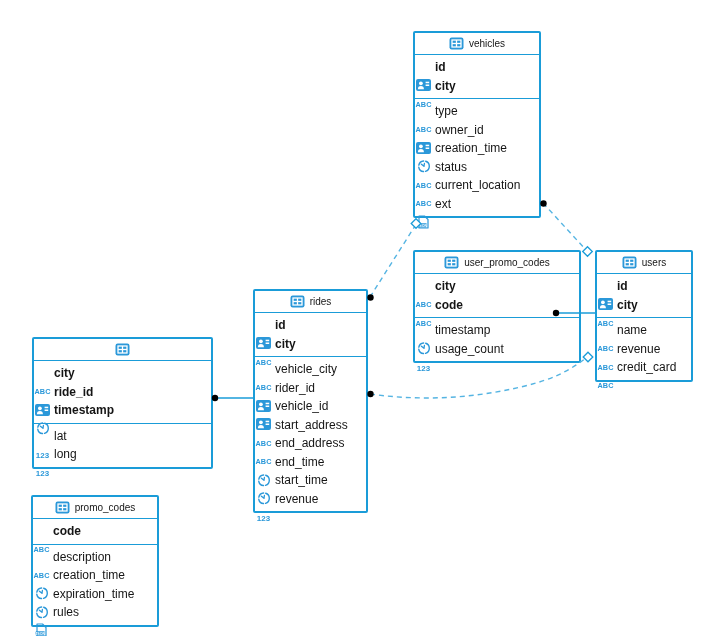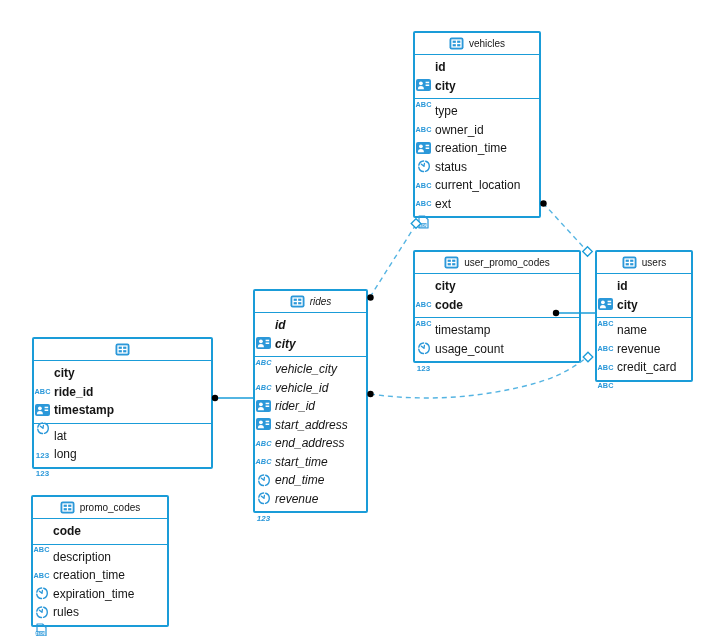--- a/index.html
+++ b/index.html
@@ -231,21 +231,21 @@
         <div class="frow">
           <span class="ic">
             <svg width="17" height="10" viewBox="0 0 17 10">
               <text x="8.5" y="8.3" text-anchor="middle" font-family="Liberation Sans, sans-serif" font-size="7.3" font-weight="bold" fill="#2b98d9">ABC</text>
             </svg>
           </span>
           <span>credit_card</span>
         </div>
       </div>
     </div>
-    <div class="tbl" style="left: 253px; top: 289px; width: 115px; font-style: italic;">
+    <div class="tbl" style="left: 253px; top: 289px; width: 115px;">
       <div class="tbl-header">
         <span style="display: flex;">
           <svg width="15" height="13" viewBox="0 0 15 13">
             <rect x="0.5" y="0.5" width="14" height="12" rx="2.2" fill="#2b98d9"></rect>
             <rect x="3" y="3" width="9" height="7" fill="none" stroke="#fff" stroke-width="1.3"></rect>
             <line x1="3" y1="6.5" x2="12" y2="6.5" stroke="#fff" stroke-width="1.3"></line>
             <line x1="7.5" y1="3" x2="7.5" y2="10" stroke="#fff" stroke-width="1.3"></line>
           </svg>
         </span>
         <span>rides</span>
@@ -284,36 +284,36 @@
         <div class="frow">
           <span class="ic">
             <svg width="15" height="12" viewBox="0 0 15 12">
               <rect x="0" y="0" width="15" height="12" rx="2" fill="#2b98d9"></rect>
               <circle cx="4.9" cy="4.3" r="1.9" fill="#fff"></circle>
               <path d="M1.9 10.2 Q1.9 6.9 4.9 6.9 Q7.9 6.9 7.9 10.2 Z" fill="#fff"></path>
               <rect x="9.6" y="2.7" width="3.6" height="1.5" fill="#fff"></rect>
               <rect x="9.6" y="5.5" width="3.6" height="1.5" fill="#fff"></rect>
             </svg>
           </span>
+          <span>rider_id</span>
+        </div>
+        <div class="frow">
+          <span class="ic">
+            <svg width="15" height="12" viewBox="0 0 15 12">
+              <rect x="0" y="0" width="15" height="12" rx="2" fill="#2b98d9"></rect>
+              <circle cx="4.9" cy="4.3" r="1.9" fill="#fff"></circle>
+              <path d="M1.9 10.2 Q1.9 6.9 4.9 6.9 Q7.9 6.9 7.9 10.2 Z" fill="#fff"></path>
+              <rect x="9.6" y="2.7" width="3.6" height="1.5" fill="#fff"></rect>
+              <rect x="9.6" y="5.5" width="3.6" height="1.5" fill="#fff"></rect>
+            </svg>
+          </span>
           <span>vehicle_id</span>
         </div>
         <div class="frow">
           <span class="ic">
-            <svg width="15" height="12" viewBox="0 0 15 12">
-              <rect x="0" y="0" width="15" height="12" rx="2" fill="#2b98d9"></rect>
-              <circle cx="4.9" cy="4.3" r="1.9" fill="#fff"></circle>
-              <path d="M1.9 10.2 Q1.9 6.9 4.9 6.9 Q7.9 6.9 7.9 10.2 Z" fill="#fff"></path>
-              <rect x="9.6" y="2.7" width="3.6" height="1.5" fill="#fff"></rect>
-              <rect x="9.6" y="5.5" width="3.6" height="1.5" fill="#fff"></rect>
-            </svg>
-          </span>
-          <span>rider_id</span>
-        </div>
-        <div class="frow">
-          <span class="ic">
             <svg width="17" height="10" viewBox="0 0 17 10">
               <text x="8.5" y="8.3" text-anchor="middle" font-family="Liberation Sans, sans-serif" font-size="7.3" font-weight="bold" fill="#2b98d9">ABC</text>
             </svg>
           </span>
           <span>start_address</span>
         </div>
         <div class="frow">
           <span class="ic">
             <svg width="17" height="10" viewBox="0 0 17 10">
               <text x="8.5" y="8.3" text-anchor="middle" font-family="Liberation Sans, sans-serif" font-size="7.3" font-weight="bold" fill="#2b98d9">ABC</text>
@@ -321,33 +321,33 @@
           </span>
           <span>end_address</span>
         </div>
         <div class="frow">
           <span class="ic">
             <svg width="14" height="14" viewBox="0 0 14 14">
               <circle cx="7" cy="7.3" r="5.3" fill="none" stroke="#2b98d9" stroke-width="1.4" stroke-dasharray="6.5 2.2" stroke-linecap="round"></circle>
               <path d="M7 7.3 L4.4 5.2 M7 7.3 L7.4 4.5" stroke="#2b98d9" stroke-width="1.3" fill="none" stroke-linecap="round"></path>
             </svg>
           </span>
+          <span>end_time</span>
+        </div>
+        <div class="frow">
+          <span class="ic">
+            <svg width="14" height="14" viewBox="0 0 14 14">
+              <circle cx="7" cy="7.3" r="5.3" fill="none" stroke="#2b98d9" stroke-width="1.4" stroke-dasharray="6.5 2.2" stroke-linecap="round"></circle>
+              <path d="M7 7.3 L4.4 5.2 M7 7.3 L7.4 4.5" stroke="#2b98d9" stroke-width="1.3" fill="none" stroke-linecap="round"></path>
+            </svg>
+          </span>
           <span>start_time</span>
         </div>
         <div class="frow">
           <span class="ic">
-            <svg width="14" height="14" viewBox="0 0 14 14">
-              <circle cx="7" cy="7.3" r="5.3" fill="none" stroke="#2b98d9" stroke-width="1.4" stroke-dasharray="6.5 2.2" stroke-linecap="round"></circle>
-              <path d="M7 7.3 L4.4 5.2 M7 7.3 L7.4 4.5" stroke="#2b98d9" stroke-width="1.3" fill="none" stroke-linecap="round"></path>
-            </svg>
-          </span>
-          <span>end_time</span>
-        </div>
-        <div class="frow">
-          <span class="ic">
             <svg width="17" height="10" viewBox="0 0 17 10">
               <text x="8.5" y="8.6" text-anchor="middle" font-family="Liberation Sans, sans-serif" font-size="8" font-weight="bold" fill="#2b98d9">123</text>
             </svg>
           </span>
           <span>revenue</span>
         </div>
       </div>
     </div>
     <div class="tbl" style="left: 32px; top: 337px; width: 181px;">
       <div class="tbl-header">
@@ -403,21 +403,21 @@
         <div class="frow">
           <span class="ic">
             <svg width="17" height="10" viewBox="0 0 17 10">
               <text x="8.5" y="8.6" text-anchor="middle" font-family="Liberation Sans, sans-serif" font-size="8" font-weight="bold" fill="#2b98d9">123</text>
             </svg>
           </span>
           <span>long</span>
         </div>
       </div>
     </div>
-    <div class="tbl" style="left: 31px; top: 495px; width: 138px;">
+    <div class="tbl" style="left: 31px; top: 495px; width: 128px;">
       <div class="tbl-header">
         <span style="display: flex;">
           <svg width="15" height="13" viewBox="0 0 15 13">
             <rect x="0.5" y="0.5" width="14" height="12" rx="2.2" fill="#2b98d9"></rect>
             <rect x="3" y="3" width="9" height="7" fill="none" stroke="#fff" stroke-width="1.3"></rect>
             <line x1="3" y1="6.5" x2="12" y2="6.5" stroke="#fff" stroke-width="1.3"></line>
             <line x1="7.5" y1="3" x2="7.5" y2="10" stroke="#fff" stroke-width="1.3"></line>
           </svg>
         </span>
         <span>promo_codes</span>

